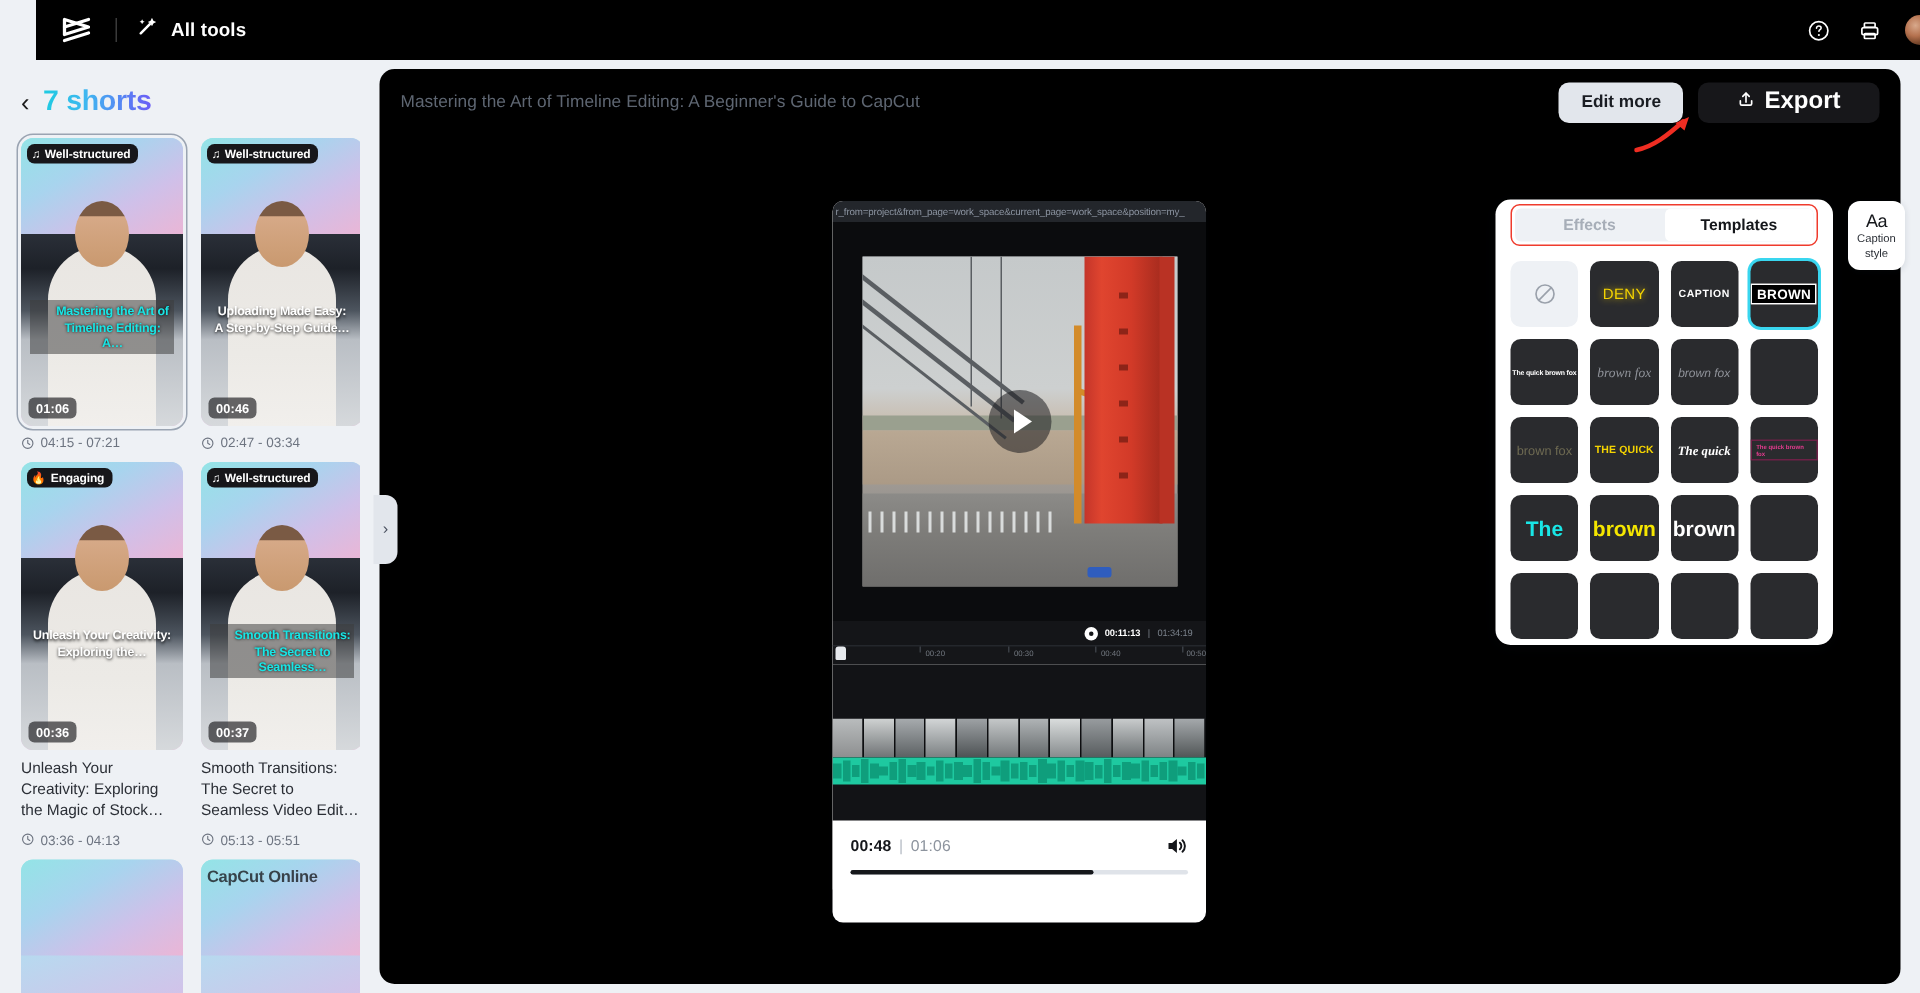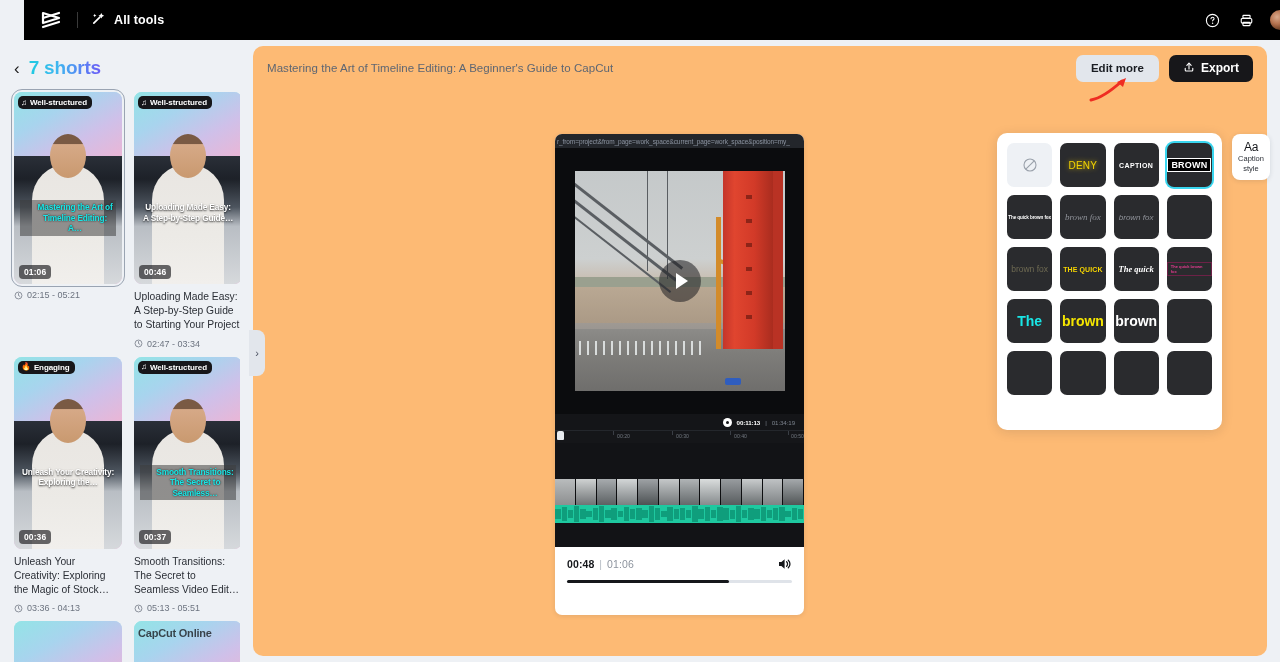--- a/index.html
+++ b/index.html
@@ -100,33 +100,33 @@
   .collapse-handle {
     position:absolute; left:249px; top:330px; width:16px; height:46px;
     background:#e2e6ec; border-radius:0 8px 8px 0;
     display:flex; align-items:center; justify-content:center;
     font-size:11px; color:#4a5160; cursor:pointer; z-index:6;
   }
 
   
   .main {
     position:absolute; top:46px; left:253px; width:1014px; height:610px;
-    background:#fdba74; border-radius:10px;
+    background:#000000; border-radius:10px;
   }
   .main-head { height:44px; display:flex; align-items:center; padding:0 14px; }
   .main-title { font-size:11.5px; color:#5e6672; letter-spacing:.05px; }
   .main-actions { margin-left:auto; display:flex; align-items:center; gap:10px; }
   .btn-edit {
     background:#e2e6ec; color:#1a1d23; border:none; border-radius:7px;
     height:27px; padding:0 15px; font-size:11.5px; font-weight:600; cursor:pointer;
     font-family:"Liberation Sans", sans-serif;
   }
   .btn-export {
     background:#17171a; color:#fff; border:none; border-radius:7px;
-    height:27px; padding:0 14px; font-size:12px; font-weight:600; cursor:pointer;
+    height:27px; padding:0 26px; font-size:16px; font-weight:600; cursor:pointer;
     display:flex; align-items:center; gap:6px; font-family:"Liberation Sans", sans-serif;
   }
   .red-arrow { position:absolute; left:1088px; top:76px; width:42px; height:26px; z-index:7; pointer-events:none;}
 
   
   .player {
     position:absolute; left:555px; top:134px; width:249px; height:481px;
     background:#fff; border-radius:7px; overflow:hidden;
     box-shadow:0 1px 5px rgba(20,30,50,.10);
   }
@@ -313,39 +313,38 @@
             <span>Well-structured</span>
           </div>
           <div class="ov-caption cyan">Mastering the Art of Timeline Editing: A…</div>
           <div class="dur">01:06</div>
         </div>
         <div class="card-time">
           <svg class="clock" viewBox="0 0 12 12">
               <circle cx="6" cy="6" r="4.6" fill="none" stroke="#6d7480" stroke-width="1"></circle>
               <path d="M6 3.4V6l1.8 1.1" fill="none" stroke="#6d7480" stroke-width="1" stroke-linecap="round"></path>
             </svg>
-          <span>02:15 - 05:21</span>
+          <span>04:15 - 07:21</span>
         </div>
       </div>
 
       <div class="card">
         <div class="thumb">
           <div class="bg-top"></div>
           <div class="bg-bot"></div>
           <div class="person"></div>
           <div class="head"></div>
           <div class="watermark">CapCut Online</div>
           <div class="badge">
             <span class="bico">♫</span>
             <span>Well-structured</span>
           </div>
           <div class="ov-caption white">Uploading Made Easy: A Step-by-Step Guide…</div>
           <div class="dur">00:46</div>
         </div>
-        <div class="card-title">Uploading Made Easy: A Step-by-Step Guide to Starting Your Project</div>
         <div class="card-time">
           <svg class="clock" viewBox="0 0 12 12">
               <circle cx="6" cy="6" r="4.6" fill="none" stroke="#6d7480" stroke-width="1"></circle>
               <path d="M6 3.4V6l1.8 1.1" fill="none" stroke="#6d7480" stroke-width="1" stroke-linecap="round"></path>
             </svg>
           <span>02:47 - 03:34</span>
         </div>
       </div>
 
       <div class="card">
@@ -588,20 +587,26 @@
             </svg>
         </span>
       </div>
       <div class="prog">
         <i style="width:72%"></i>
       </div>
     </div>
   </div>
 
   <div class="cs-panel">
+    <div class="cs-tabs-wrap">
+      <div class="cs-tabs">
+        <div class="cs-tab">Effects</div>
+        <div class="cs-tab active">Templates</div>
+      </div>
+    </div>
 
     <div class="cs-grid">
       <div class="cs-cell none">
         <svg class="no-ic" viewBox="0 0 16 16">
             <circle cx="8" cy="8" r="6" fill="none" stroke="#9aa1ab" stroke-width="1.1"></circle>
             <path d="M3.8 12.2L12.2 3.8" stroke="#9aa1ab" stroke-width="1.1"></path>
           </svg>
       </div>
       <div class="cs-cell">
           <span class="t-deny">DENY</span>

